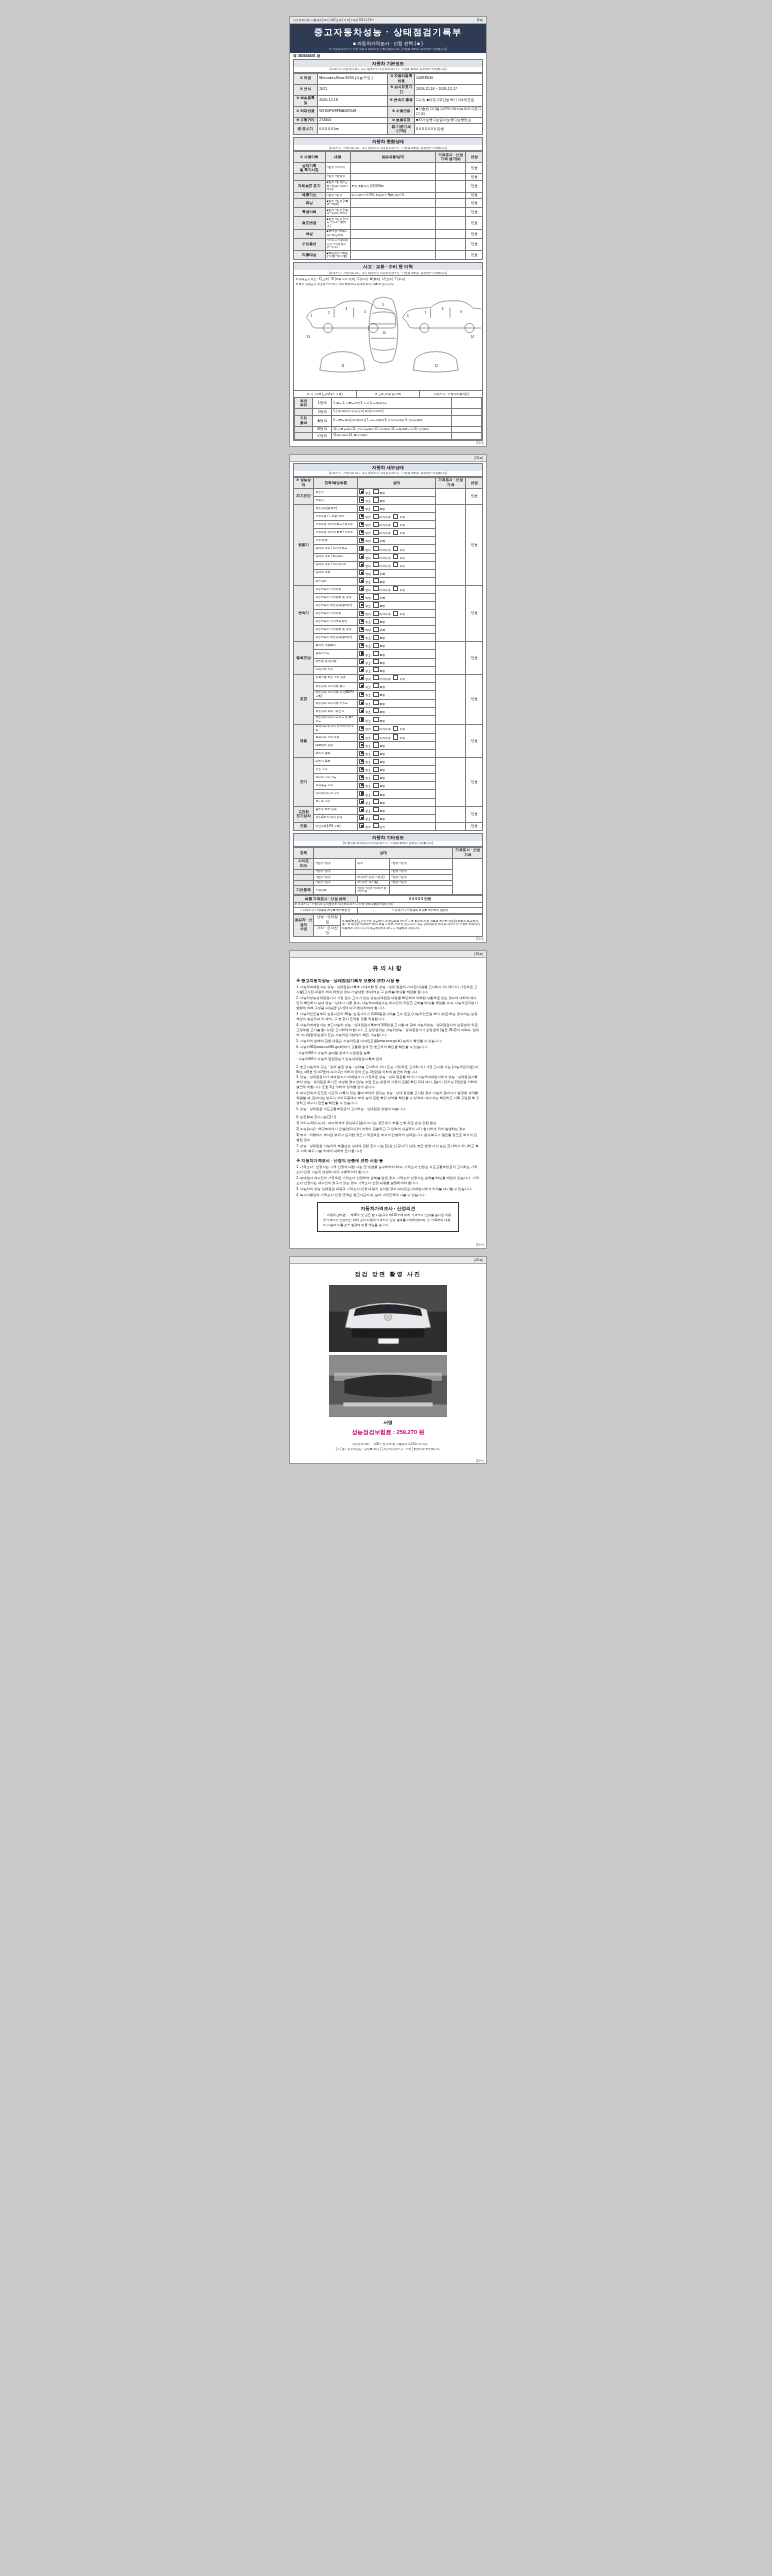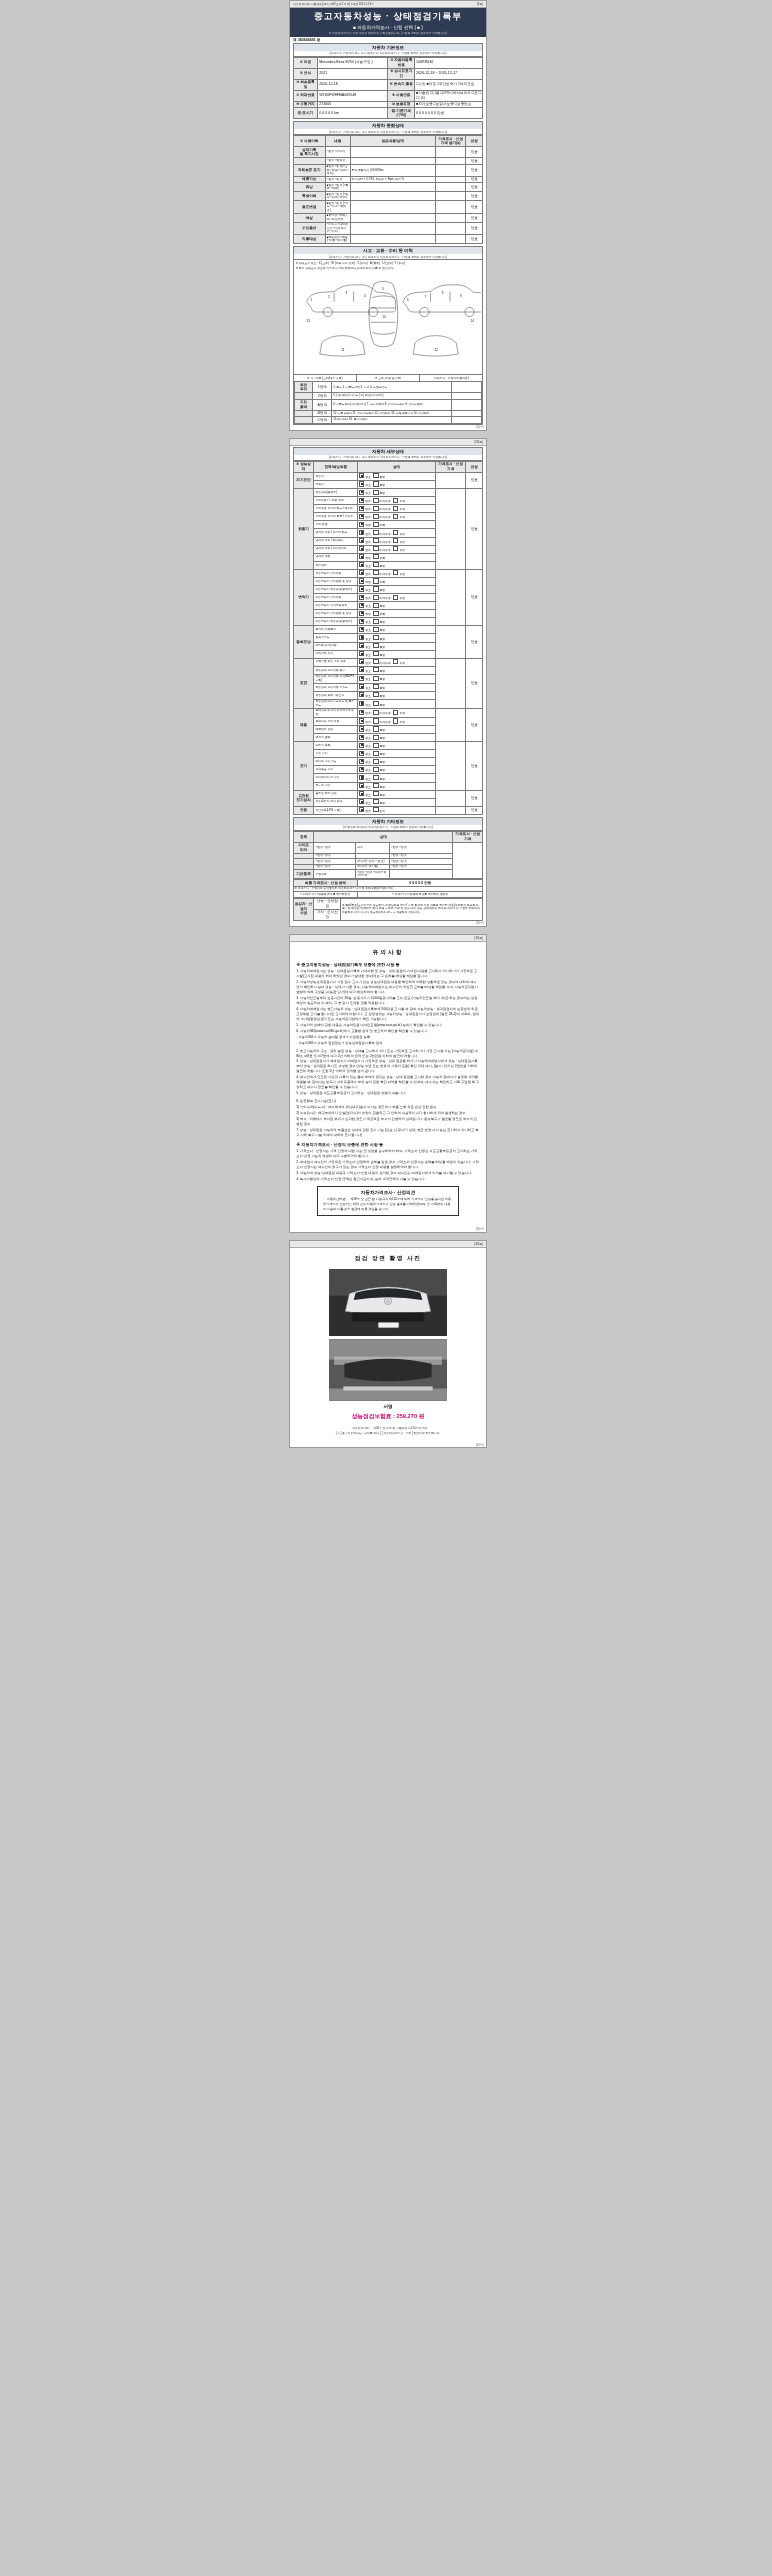--- a/index.html
+++ b/index.html
@@ -1,17 +1,17 @@
 <!DOCTYPE html>
 <html style="font-size:8.2px"><head>
 <meta charset="utf-8">
 <style>
   html,body{margin:0;padding:0;background:#c9c9c9;}
   body{font-family:"Liberation Sans","DejaVu Sans",sans-serif;font-size:3.6px;color:#111;}
-  .page{width:773px;margin:0 auto;position:relative;}
+  .page{width:773px;margin:16px auto;position:relative;}
   .sheet{background:#fff;border:0.5px solid #9a9a9a;margin:0 auto;}
   .band{height:7.2px;}
   
   table{border-collapse:collapse;width:100%;}
   td,th{border:0.5px solid #7d7d7d;padding:0.5px 1px;vertical-align:middle;font-size:3.6px;line-height:1.25;}
   .hdr{background:#e8e8e8;text-align:center;font-weight:bold;}
   .ctr{text-align:center;}
   .lft{text-align:left;}
   .xs{font-size:2.8px;}
   .b{font-weight:bold;}

